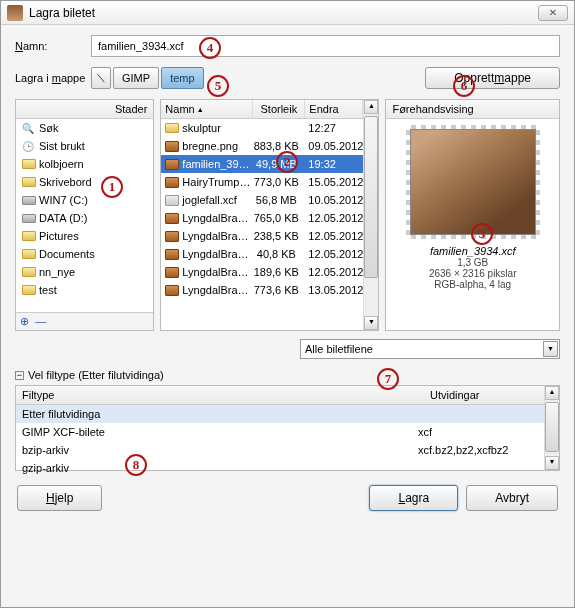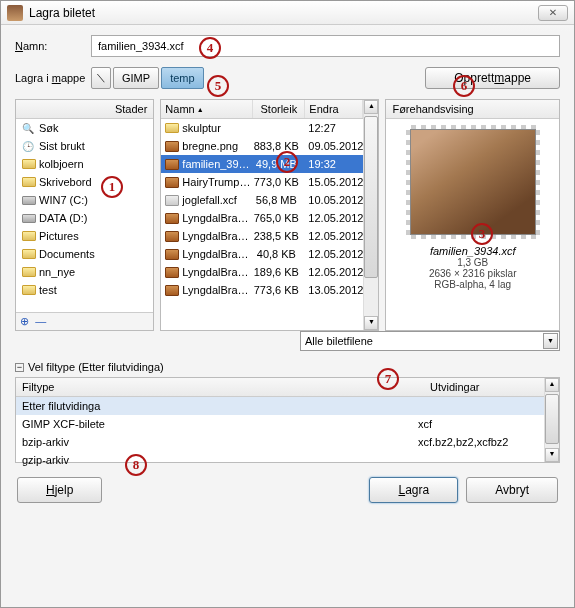--- a/index.html
+++ b/index.html
@@ -53,21 +53,21 @@
   .sb-btn { height: 14px; background: linear-gradient(#fefefe,#ddd); border: 1px solid #bbb; font-size: 7px; text-align: center; line-height: 10px; }
   .sb-track { flex: 1; background: #eee; position: relative; }
   .sb-thumb { background: linear-gradient(#f6f6f6,#d8d8d8); border: 1px solid #aaa; border-radius: 2px; }
   .preview { width: 188px; height: 232px; display: flex; flex-direction: column; }
   .pv-head { border-bottom: 1px solid #ccc; padding: 3px 6px; background: linear-gradient(#f8f8f8,#eaeaea); }
   .pv-body { flex: 1; display: flex; flex-direction: column; align-items: center; padding: 6px; }
   .thumb-wrap { padding: 4px; background: repeating-conic-gradient(#ccc 0 25%, #fff 0 50%) 0 0/10px 10px; }
   .thumb { width: 126px; height: 106px; background: linear-gradient(145deg,#cba280 10%,#a37850 40%,#6a4428 80%); border: 1px solid #888; }
   .pv-name { font-style: italic; margin-top: 6px; }
   .pv-meta { color: #444; font-size: 10px; text-align: center; }
-  .filter-row { display: flex; justify-content: flex-end; align-items: flex-start; }
+  .filter-row { display: flex; justify-content: flex-end; margin-top: 8px; align-items: flex-start; }
   .filter { width: 260px; height: 20px; border: 1px solid #999; background: #fff; display: flex; align-items: center; justify-content: space-between; padding: 0 4px; }
   .filter .dd-arr { width: 15px; height: 16px; border: 1px solid #999; background: linear-gradient(#fefefe,#ddd); text-align: center; font-size: 7px; line-height: 14px; margin-right: -3px; }
   .expander { margin-top: 10px; display: flex; align-items: center; gap: 4px; }
   .exp-sym { font-size: 9px; border: 1px solid #888; width: 9px; height: 9px; line-height: 7px; text-align: center; }
   .ft-panel { border: 1px solid #bbb; background: #fff; margin-top: 4px; height: 86px; display: flex; }
   .ft-body { flex: 1; }
   .ft-head { display: flex; border-bottom: 1px solid #ccc; background: linear-gradient(#f8f8f8,#eaeaea); }
   .ft-head div { padding: 3px 6px; }
   .ft-col1 { flex: 1; }
   .ft-col2 { width: 120px; }

